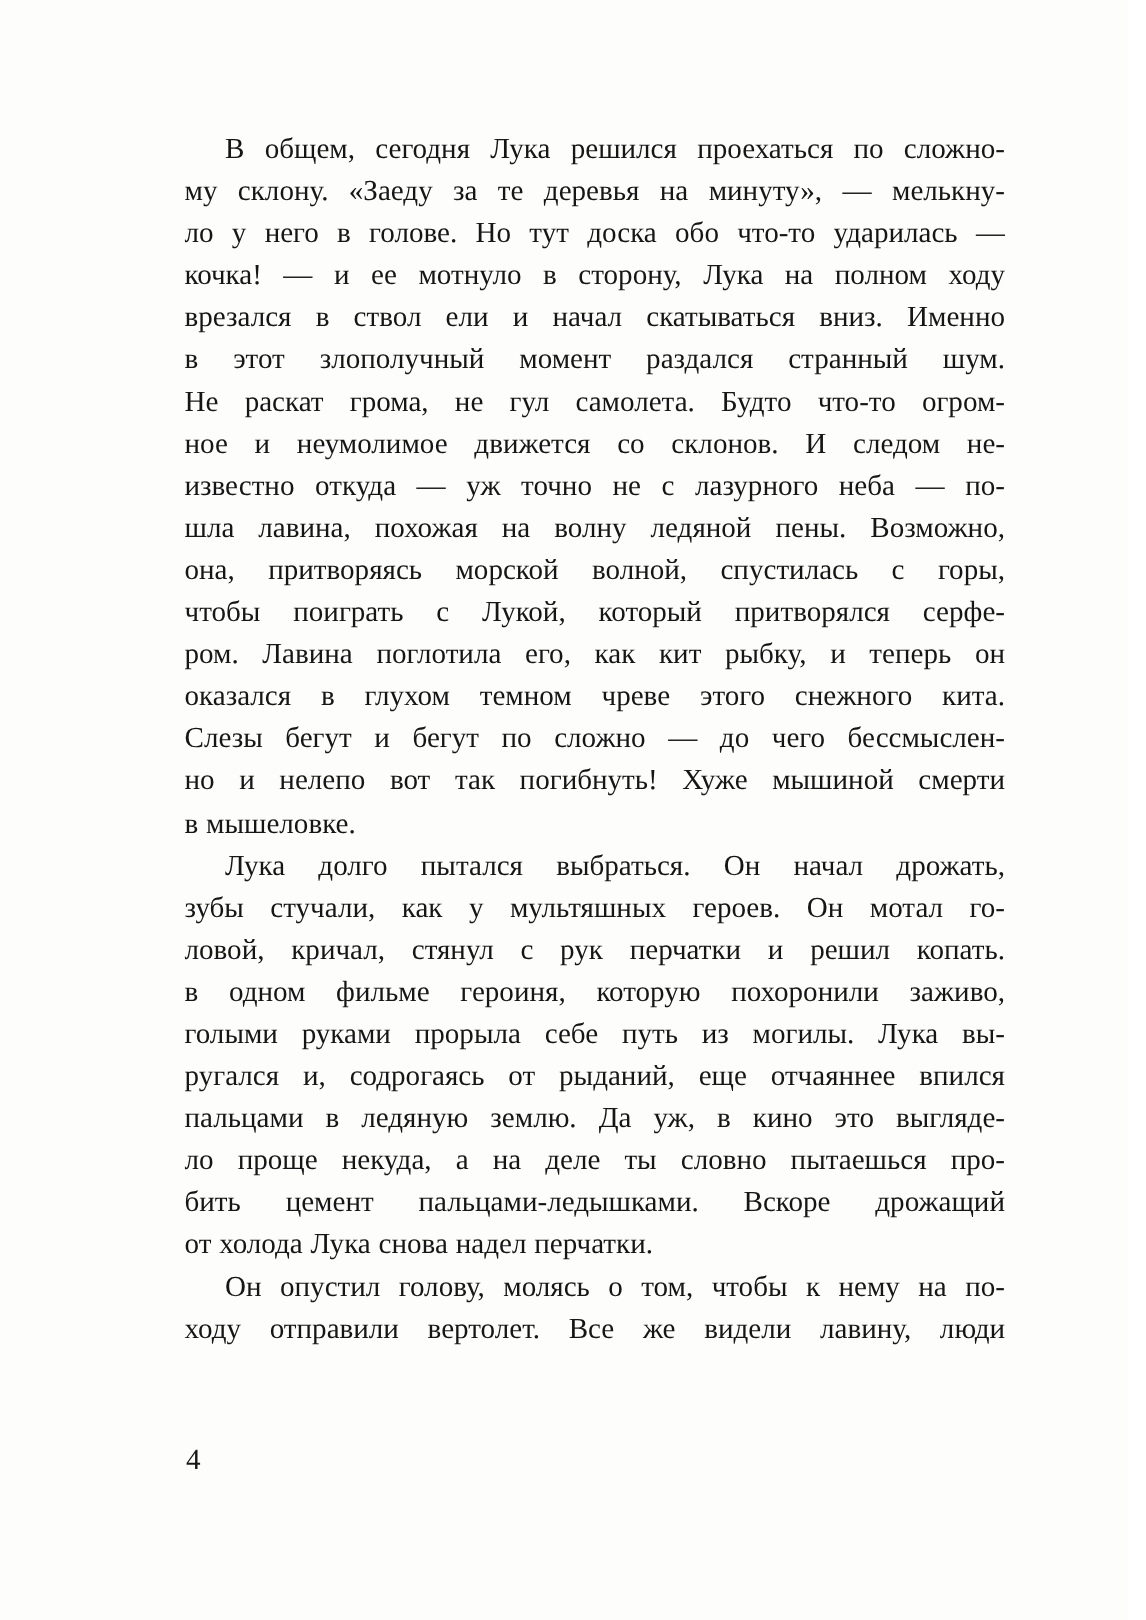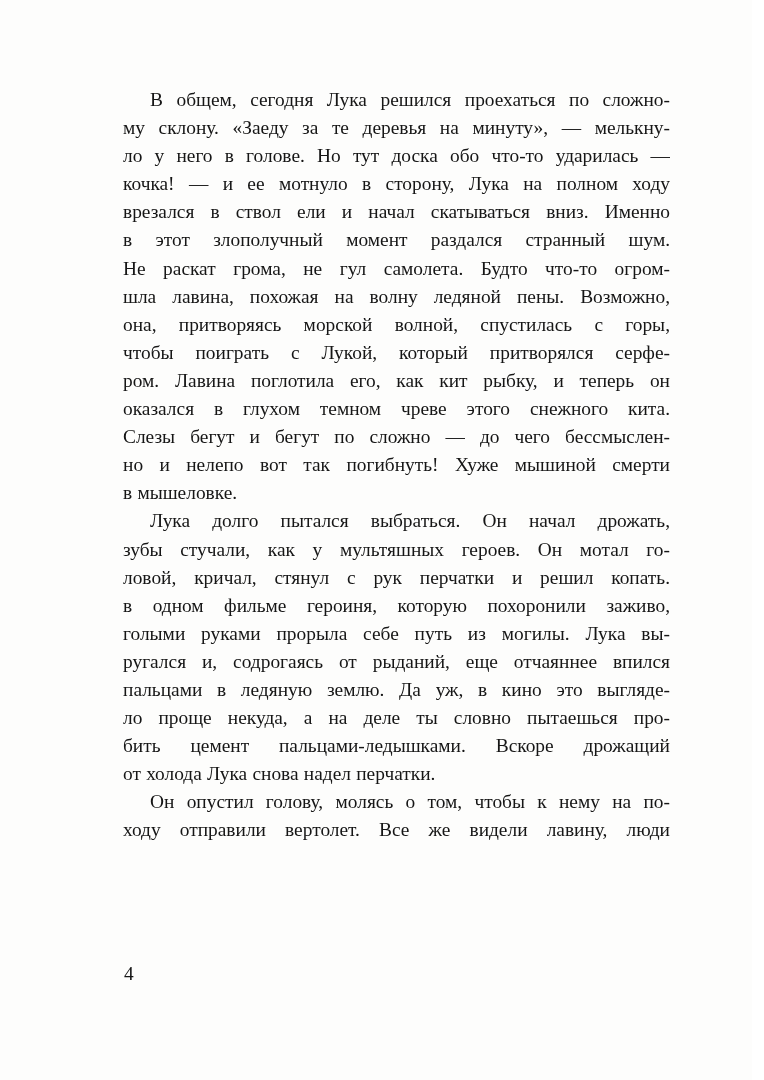--- a/index.html
+++ b/index.html
@@ -52,20 +52,22 @@
 
 <div class="stage">
   <div class="page-text-block">
       <div class="text-line indent">В общем, сегодня Лука решился проехаться по сложно-</div>
       <div class="text-line">му склону. «Заеду за те деревья на минуту», — мелькну-</div>
       <div class="text-line">ло у него в голове. Но тут доска обо что-то ударилась —</div>
       <div class="text-line">кочка! — и ее мотнуло в сторону, Лука на полном ходу</div>
       <div class="text-line">врезался в ствол ели и начал скатываться вниз. Именно</div>
       <div class="text-line">в этот злополучный момент раздался странный шум.</div>
       <div class="text-line">Не раскат грома, не гул самолета. Будто что-то огром-</div>
+      <div class="text-line">ное и неумолимое движется со склонов. И следом не-</div>
+      <div class="text-line">известно откуда — уж точно не с лазурного неба — по-</div>
       <div class="text-line">шла лавина, похожая на волну ледяной пены. Возможно,</div>
       <div class="text-line">она, притворяясь морской волной, спустилась с горы,</div>
       <div class="text-line">чтобы поиграть с Лукой, который притворялся серфе-</div>
       <div class="text-line">ром. Лавина поглотила его, как кит рыбку, и теперь он</div>
       <div class="text-line">оказался в глухом темном чреве этого снежного кита.</div>
       <div class="text-line">Слезы бегут и бегут по сложно — до чего бессмыслен-</div>
       <div class="text-line">но и нелепо вот так погибнуть! Хуже мышиной смерти</div>
       <div class="text-line flush">в мышеловке.</div>
       <div class="text-line indent">Лука долго пытался выбраться. Он начал дрожать,</div>
       <div class="text-line">зубы стучали, как у мультяшных героев. Он мотал го-</div>

